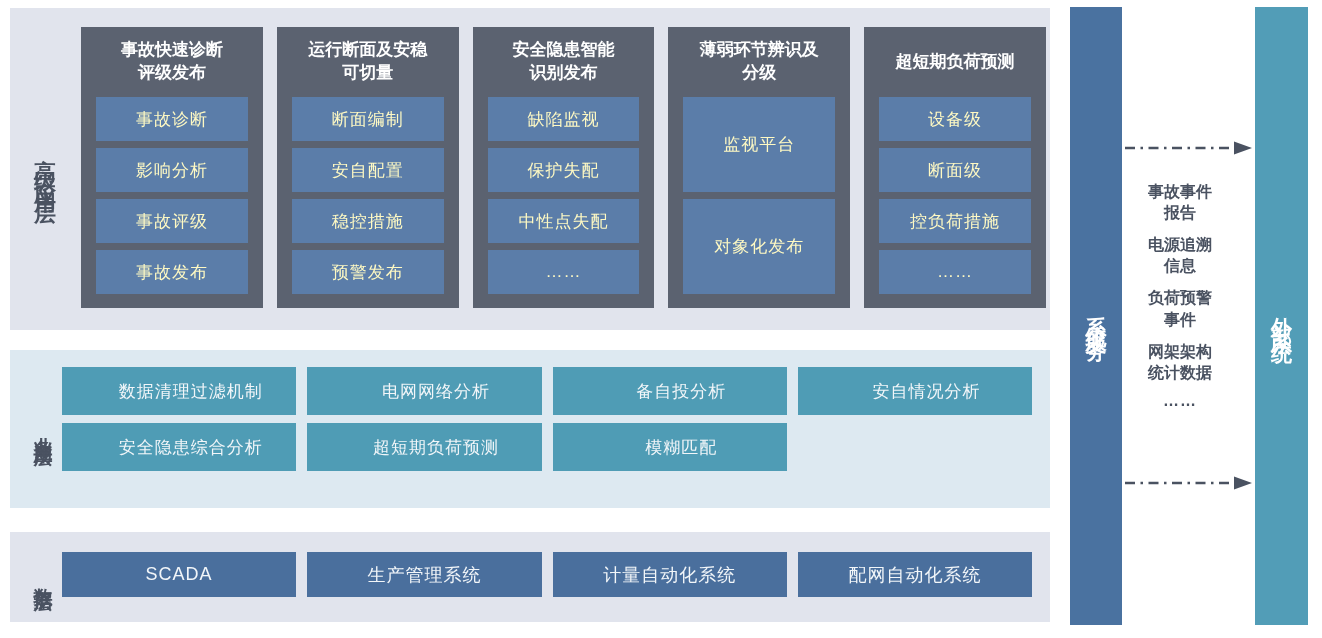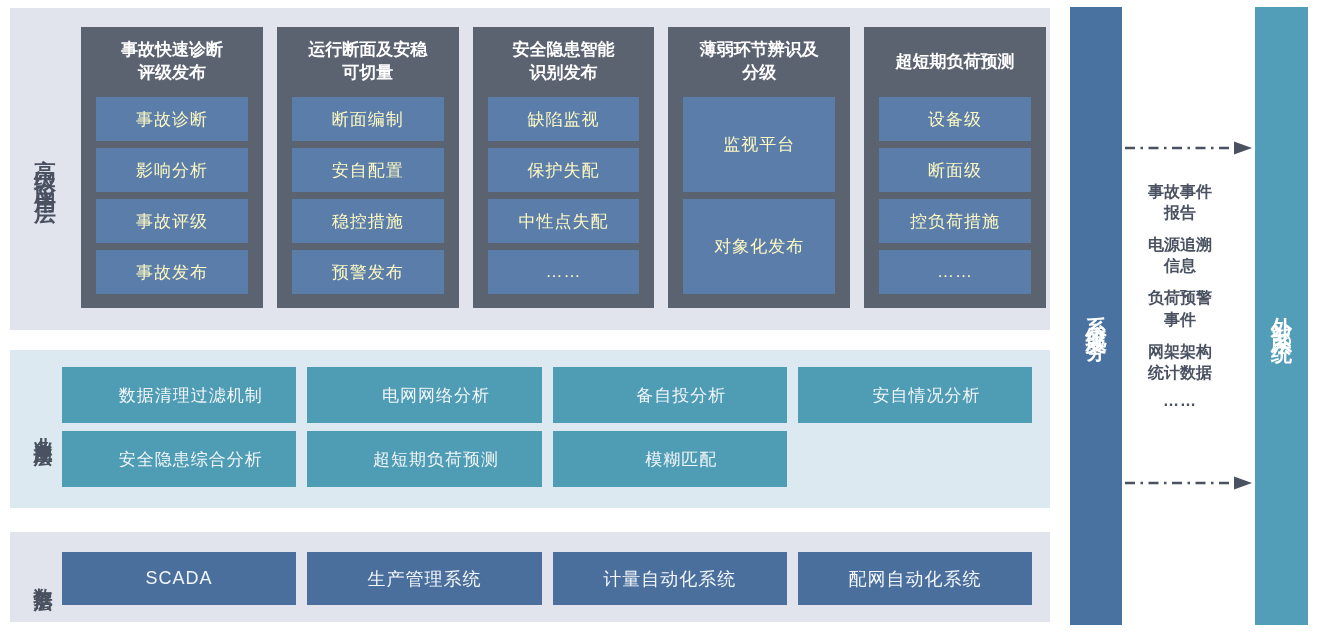--- a/index.html
+++ b/index.html
@@ -79,32 +79,32 @@
     position: absolute;
     left: 52px;
     width: 970px;
     display: grid;
     grid-template-columns: repeat(4, 1fr);
     gap: 8px 11px;
   }
   .grid-mid { top: 17px; }
   .grid-data { top: 20px; }
   .bizbox {
-    height: 56px;
+    height: 48px;
     background: #4f9cb5;
     color: #f2f6f9;
     font-size: 17px;
     display: flex;
     align-items: center;
     justify-content: center;
     letter-spacing: 1px;
     padding-left: 23px;
   }
   .databox {
-    height: 53px;
+    height: 45px;
     background: #4a6f9d;
     color: #f2f6f9;
     font-size: 18px;
     display: flex;
     align-items: center;
     justify-content: center;
     letter-spacing: 1px;
   }
 
   

